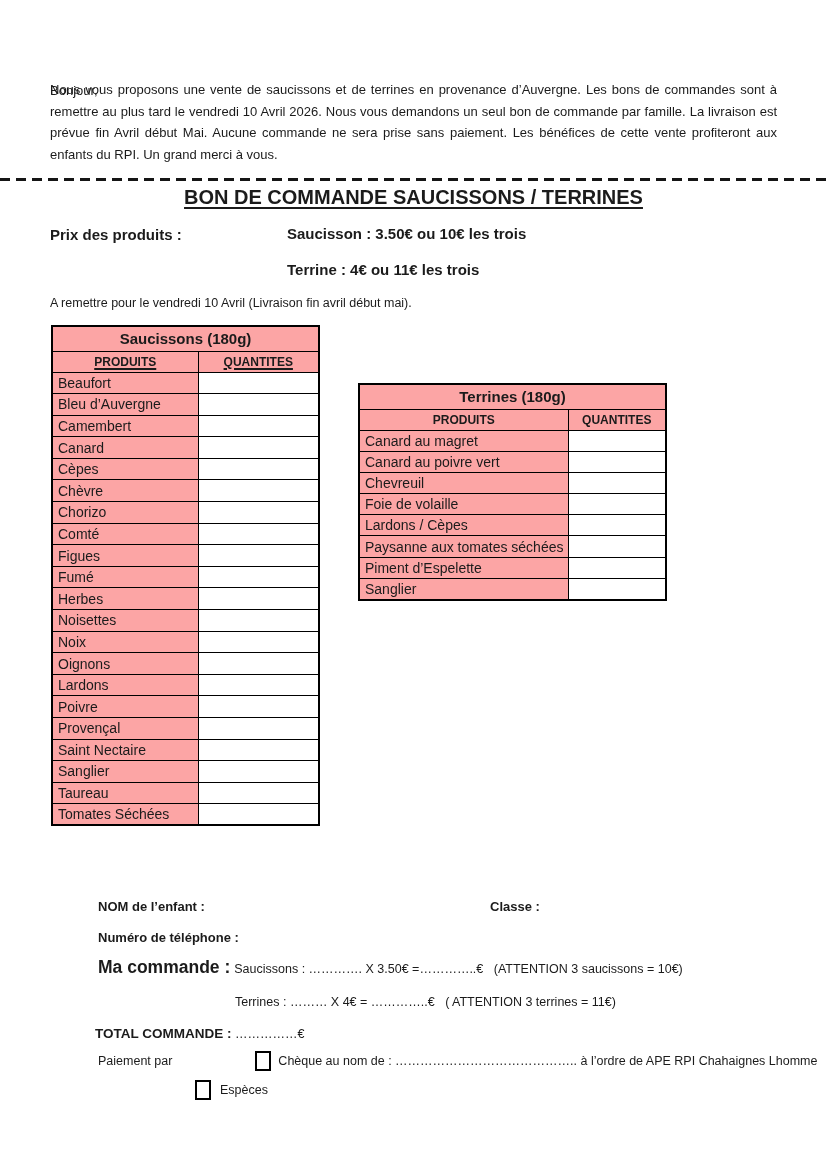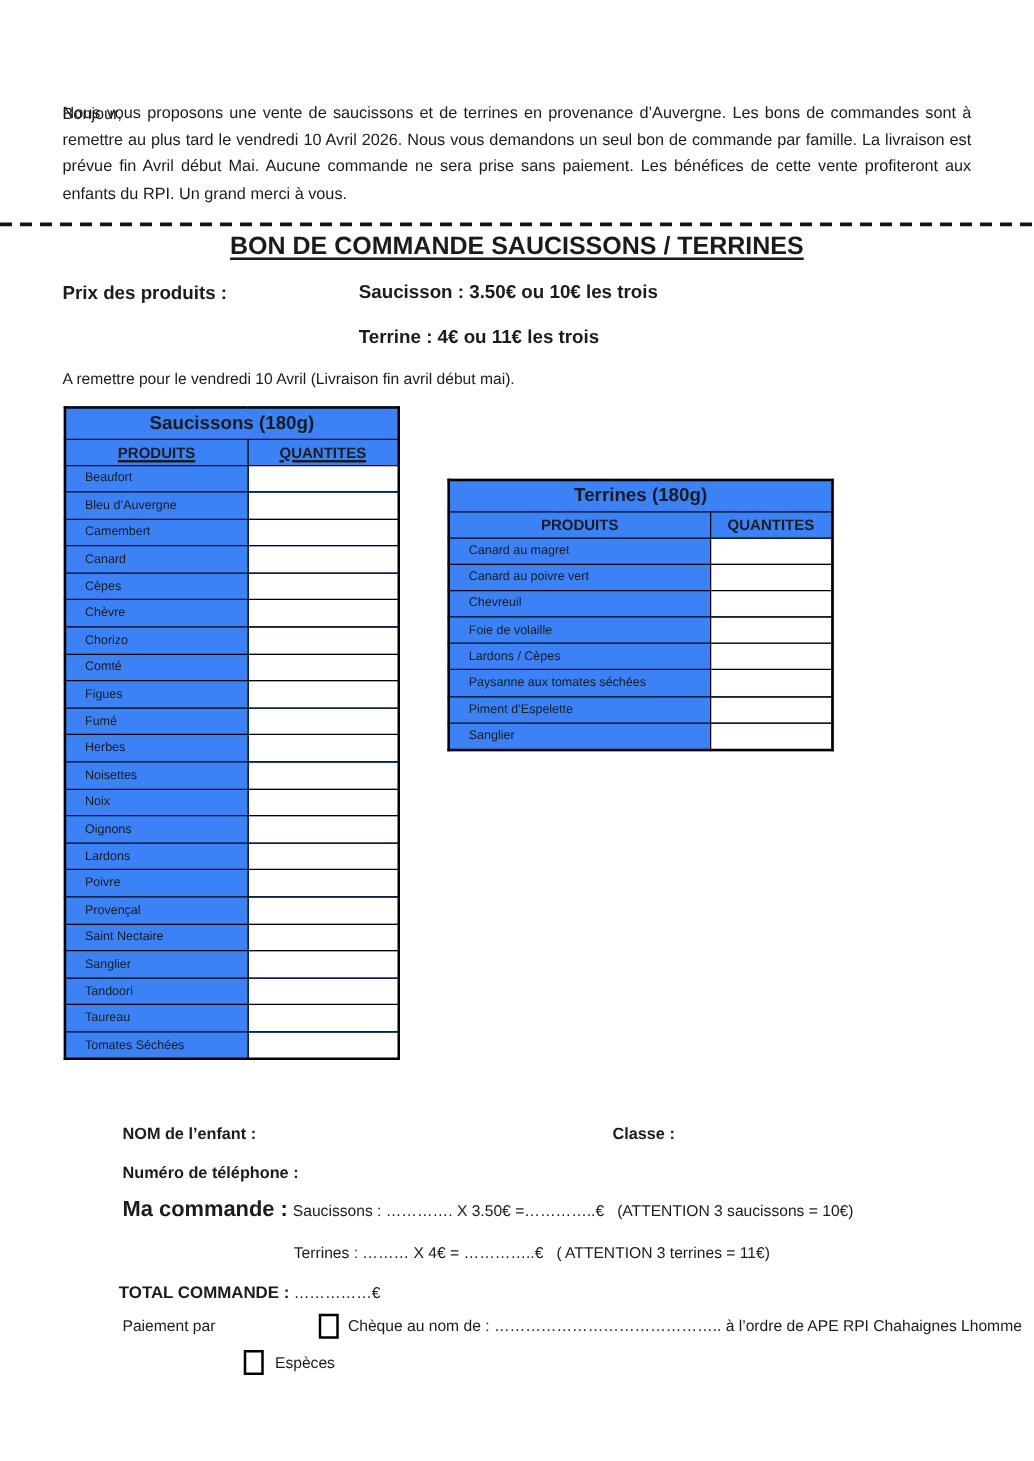--- a/index.html
+++ b/index.html
@@ -34,27 +34,27 @@
   .price-label { left: 50px; top: 226px; font-size: 15px; font-weight: bold; }
   .price-line-1 { left: 287px; top: 225px; font-size: 15px; font-weight: bold; }
   .price-line-2 { left: 287px; top: 261px; font-size: 15px; font-weight: bold; }
   .price-line-1 .u, .price-line-2 .u { text-decoration-thickness: 2px; }
   .remit { left: 50px; top: 296px; font-size: 12.5px; }
 
   table.ptable {
     position: absolute;
     border-collapse: collapse;
     table-layout: fixed;
-    background: #3b82f6;
+    background: #fca5a5;
     border: 2px solid #000;
   }
   table.ptable th, table.ptable td { border: 1px solid #000; overflow: hidden; }
   .ptable .title-row th { font-size: 15px; font-weight: bold; text-align: center; }
   .ptable .hdr-row th { font-size: 12px; font-weight: bold; text-align: center; }
-  .ptable td.c1 { font-size: 10px; text-align: left; padding-left: 15px; white-space: nowrap; }
+  .ptable td.c1 { font-size: 14px; text-align: left; padding-left: 5px; white-space: nowrap; }
   .ptable td.c2 { background: #fff; }
 
   #saucissons-table { left: 51px; top: 325px; width: 267px; }
   #saucissons-table .title-row th { height: 25px; }
   #saucissons-table .hdr-row th { height: 21px; }
   #saucissons-table tbody td { height: 21.6px; }
   #saucissons-table .hdr-row th span { text-decoration: underline; text-decoration-thickness: 1.5px; text-underline-offset: 2px; }
 
   #terrines-table { left: 358px; top: 383px; width: 307px; }
   #terrines-table .title-row th { height: 25px; }
@@ -204,24 +204,20 @@
         <tr>
           <td class="c1">Saint Nectaire</td>
           <td class="c2"></td>
         </tr>
 
         <tr>
           <td class="c1">Sanglier</td>
           <td class="c2"></td>
         </tr>
 
-        <tr>
-          <td class="c1">Tandoori</td>
-          <td class="c2"></td>
-        </tr>
 
         <tr>
           <td class="c1">Taureau</td>
           <td class="c2"></td>
         </tr>
 
         <tr>
           <td class="c1">Tomates Séchées</td>
           <td class="c2"></td>
         </tr>

